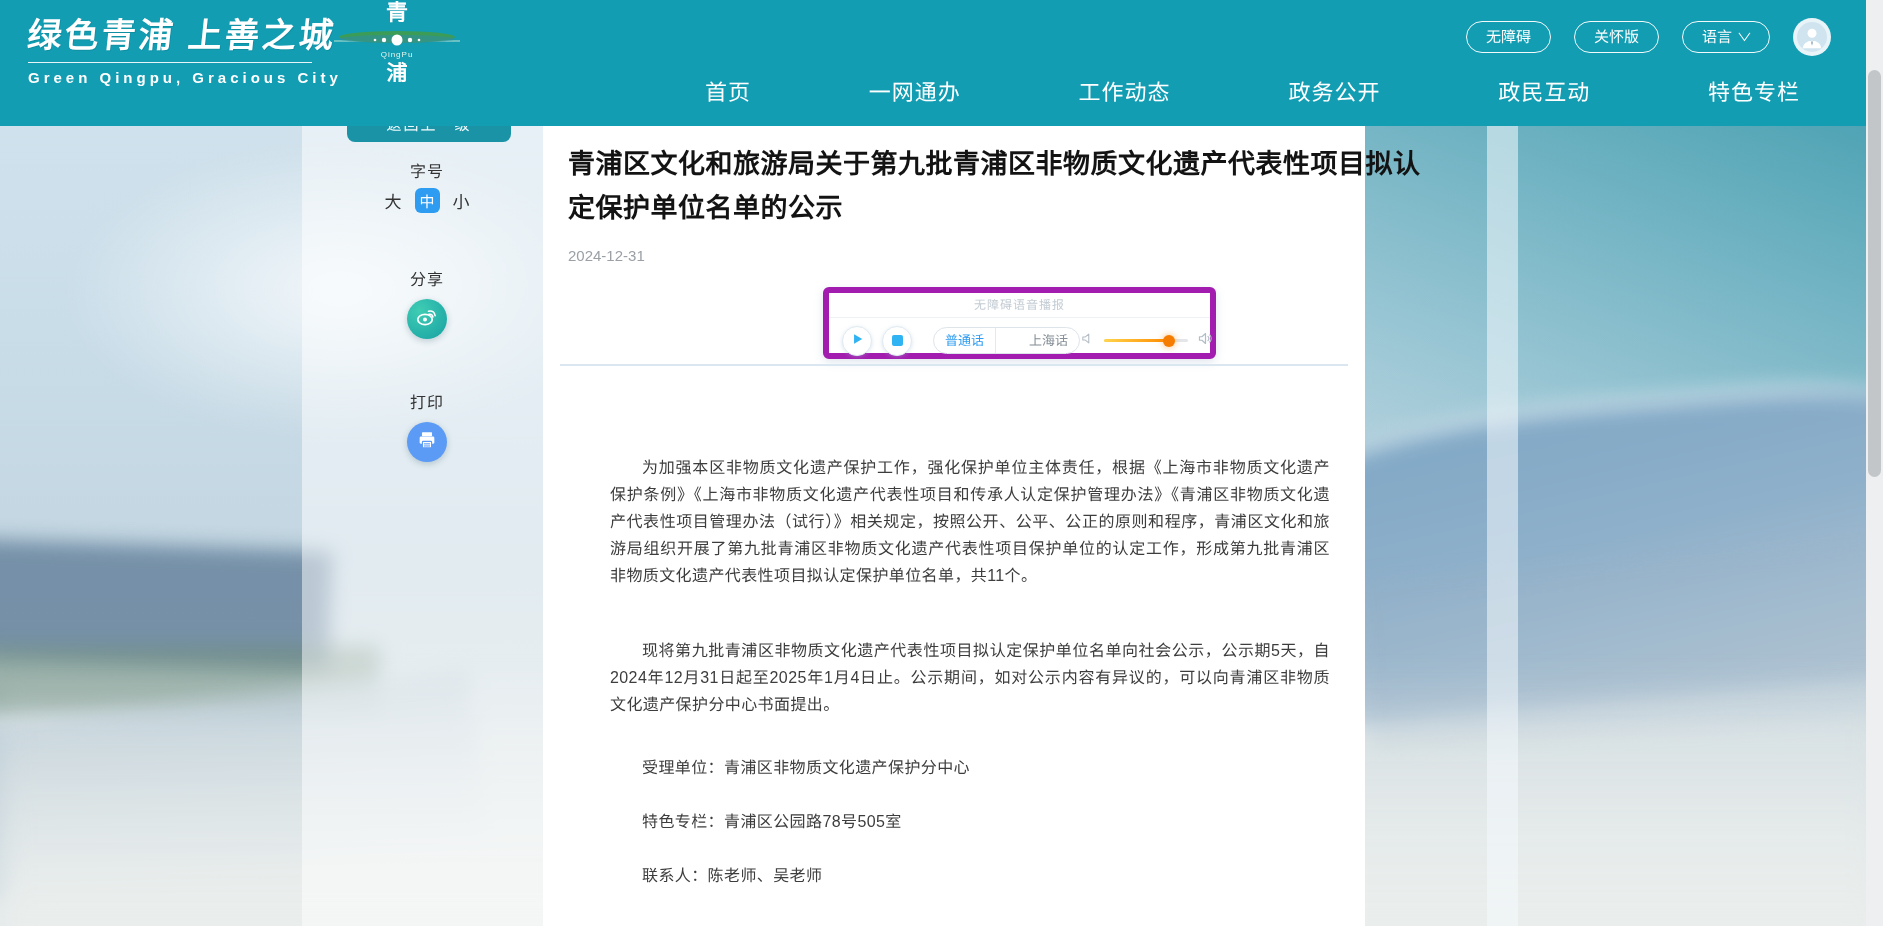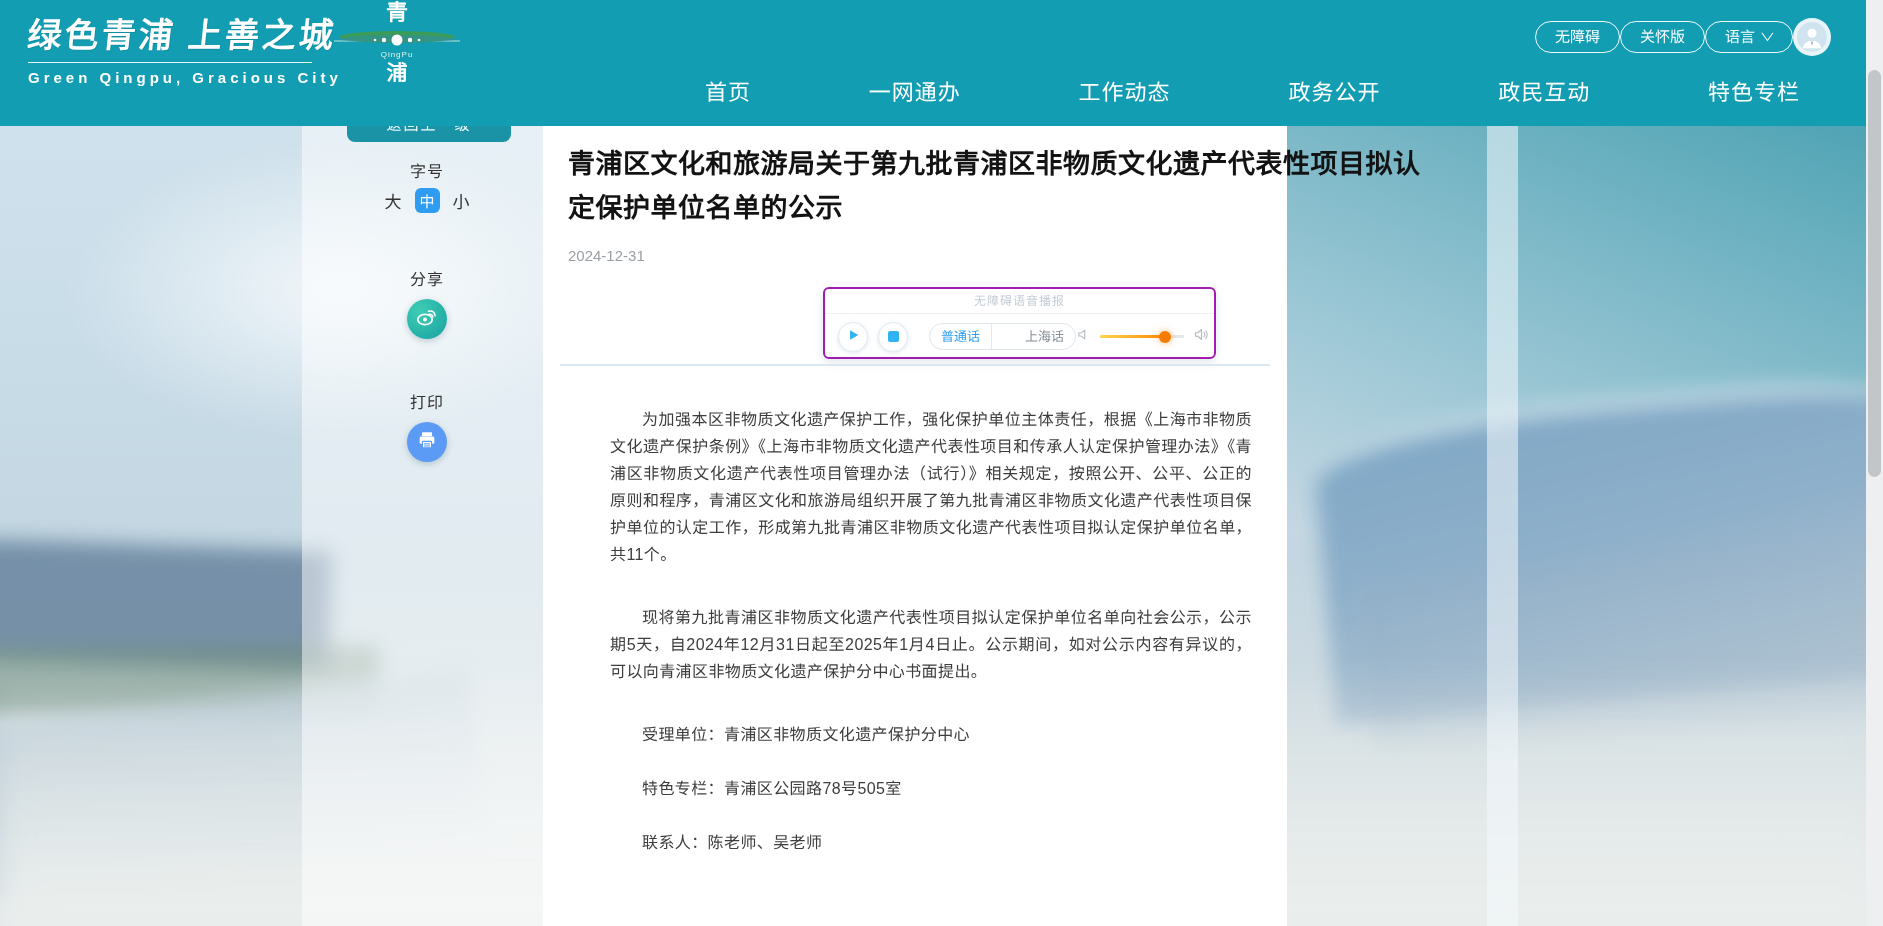--- a/index.html
+++ b/index.html
@@ -44,21 +44,21 @@
   .emblem { position:absolute; left:330px; top:2px; width:134px; text-align:center; line-height:1; }
   .emblem-top { font-size:22px; font-weight:600; }
   .emblem-island { margin:5px auto 0; display:block; }
   .emblem-sub { font-size:8px; letter-spacing:1px; color:#e7f6ee; margin-top:2px;text-align:center; }
   .emblem-bottom { font-size:21px; font-weight:600; margin-top:3px; }
 
   .main-nav { position:absolute; left:705px; top:74px; width:1095px;
         display:flex; justify-content:space-between; align-items:center; }
   .main-nav a { color:#fff; text-decoration:none; font-size:22px; letter-spacing:1px; cursor:pointer; }
 
-  .header-actions { position:absolute; top:18px; right:52px; display:flex; align-items:center; }
+  .header-actions { position:absolute; top:18px; right:52px; display:flex; align-items:center; gap:23px; }
   .pill { height:32px; padding:0 19px; border:1px solid rgba(255,255,255,.95); border-radius:17px;
         font-size:15px; line-height:30px; color:#fff; background:transparent; cursor:pointer;
         display:flex; align-items:center; white-space:nowrap; }
   .pill .chev { margin-left:7px; font-size:11px; transform:scaleX(1.4); }
   .avatar { width:38px; height:38px; border-radius:50%; background:#e9f4f9; cursor:pointer;
         display:flex; align-items:center; justify-content:center; overflow:hidden; }
 
   
   .scrollbar { position:absolute; right:0; top:0; width:17px; height:926px; background:#eeeff0; z-index:10; }
   .scroll-thumb { position:absolute; left:2px; right:2px; top:70px; height:407px; background:#c2c6c9; border-radius:7px; }
@@ -74,28 +74,28 @@
   .fs-opt { font-size:17px; color:#333; cursor:pointer; }
   .fs-opt.selected { width:25px; height:25px; background:#2e9cf0; color:#fff; border-radius:6px;
         font-size:15px; display:flex; align-items:center; justify-content:center; }
   .round-btn { position:absolute; left:60px; width:40px; height:40px; border-radius:50%;
         display:flex; align-items:center; justify-content:center; cursor:pointer;
         box-shadow:0 2px 6px rgba(40,80,100,.25); }
   .weibo-btn { top:299px; background:radial-gradient(circle at 32% 30%,#3fcdb4,#17a0a2); }
   .print-btn { top:422px; background:#5b9bf5; }
 
   
-  .article-panel { position:absolute; left:543px; top:126px; width:744px; height:800px;
+  .article-panel { position:absolute; left:543px; top:126px; width:822px; height:800px;
         background:#fff; z-index:3; }
   .article-title { position:absolute; left:25px; top:16px; width:870px;
         font-size:27px; font-weight:700; line-height:44px; letter-spacing:.5px; color:#131313; }
   .article-date { position:absolute; left:25px; top:121px; font-size:15px; color:#9aa0a6; }
 
   .tts-player { position:absolute; left:280px; top:161px; width:393px; height:72px;
-        background:#fff; border:2px solid #a21caf; border-radius:6px;
+        background:#fff; border:6px solid #a21caf; border-radius:6px;
         box-shadow:0 3px 10px rgba(140,165,190,.28); }
   .tts-title { height:25px; line-height:25px; text-align:center; font-size:12px; color:#c3ccd4;
         border-bottom:1px solid #eef2f6; letter-spacing:1px; }
   .tts-controls { height:45px; display:flex; align-items:center; padding:0 13px; }
   .ctl-circle { width:30px; height:30px; border-radius:50%; background:#fff; border:1px solid #e0eaf2;
         box-shadow:0 1px 4px rgba(160,185,205,.35); display:flex; align-items:center;
         justify-content:center; cursor:pointer; flex:none; }
   .ctl-circle + .ctl-circle { margin-left:10px; }
   .stop-square { width:11px; height:11px; background:#2fb3f3; border-radius:2px; }
   .lang-toggle { margin-left:21px; height:27px; border:1px solid #dde4ea; border-radius:14px;
@@ -108,21 +108,21 @@
   .vol-fill { position:absolute; left:0; top:0; height:3px; border-radius:2px;
         background:linear-gradient(90deg,#ffd54d,#ff8a00); }
   .vol-knob { position:absolute; top:50%; width:12px; height:12px; background:#f67c01; border-radius:50%;
         transform:translate(-50%,-50%); box-shadow:0 0 7px rgba(246,124,1,.55); cursor:pointer; }
 
   .head-divider { position:absolute; left:17px; right:17px; top:238px; height:2px; background:#dbe7f0; }
 
   .article-body { position:absolute; left:67px; right:35px; top:280px; }
   .article-body p { font-size:16px; line-height:27px; color:#3d3d3d; text-align:justify;
         text-indent:2em; letter-spacing:.4px; }
-  .article-body p.para { margin-bottom:36px; }
+  .article-body p.para { margin-bottom:36px;margin-top:48px; }
   .article-body p.line { margin-bottom:27px; }
 </style>
 </head>
 <body>
 
 <div class="bg">
   <div class="teal-wash"></div>
   <div class="soft sky-glow"></div>
   <div class="soft roof-right"></div>
   <div class="soft ribs-right"></div>

